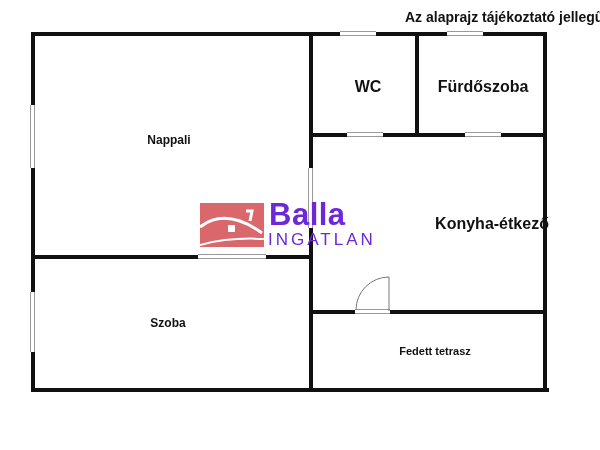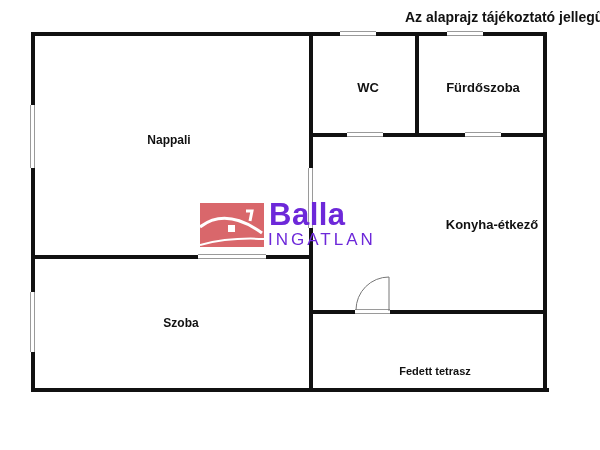--- a/index.html
+++ b/index.html
@@ -3,21 +3,21 @@
 <meta charset="utf-8">
 <style>
   html, body { margin:0; padding:0; background:#ffffff; }
   body { width:600px; height:450px; position:relative; overflow:hidden; font-family:"Liberation Sans", "DejaVu Sans", sans-serif; }
   .note { position:absolute; left:405px; top:9px; font-size:14px; font-weight:bold; color:#111; white-space:nowrap; }
   .wall { position:absolute; background:#111; }
   .win-h { position:absolute; height:3px; background:#fff; border-top:1px solid #9a9a9a; border-bottom:1px solid #9a9a9a; }
   .win-v { position:absolute; width:3px; background:#fff; border-left:1px solid #9a9a9a; border-right:1px solid #9a9a9a; }
   .room-label { position:absolute; font-weight:bold; color:#111; white-space:nowrap; transform:translate(-50%,-50%); }
   .lbl-big { font-size:12px; }
-  .lbl-mid { font-size:13px; }
+  .lbl-mid { font-size:16px; }
   .lbl-sm { font-size:11px; }
   .logo { position:absolute; left:200px; top:203px; width:210px; height:46px; }
   .logo-mark { position:absolute; left:0; top:0; width:64px; height:44px; background:#d9676b; overflow:hidden; }
   .logo-word { position:absolute; left:69px; top:-6px; font-size:31px; font-weight:bold; color:#6d28d9; letter-spacing:0.5px; }
   .logo-sub { position:absolute; left:68px; top:27px; font-size:17px; color:#6d28d9; letter-spacing:3px; }
 </style>
 </head>
 <body>
 
 <div class="note">Az alaprajz tájékoztató jellegű</div>
@@ -46,25 +46,25 @@
   <div class="win-v" style="left:308px;top:168px;height:60px;"></div>
 
   <div class="win-h" style="left:355px;top:309px;width:35px;"></div>
   <svg style="position:absolute;left:354px;top:276px;" width="40" height="38" viewBox="0 0 40 38">
     <path d="M35 1 L35 35" stroke="#777" stroke-width="1" fill="none"></path>
     <path d="M35 1 A33 33 0 0 0 2 34" stroke="#777" stroke-width="1" fill="none"></path>
   </svg>
 </div>
 
 <div class="room-label lbl-big" style="left:169px;top:140px;">Nappali</div>
-<div class="room-label lbl-big" style="left:181px;top:323px;">Szoba</div>
+<div class="room-label lbl-big" style="left:168px;top:323px;">Szoba</div>
 <div class="room-label lbl-mid" style="left:368px;top:87px;">WC</div>
 <div class="room-label lbl-mid" style="left:483px;top:87px;">Fürdőszoba</div>
 <div class="room-label lbl-mid" style="left:444px;top:224px;margin-left:48px;">Konyha-étkező</div>
-<div class="room-label lbl-sm" style="left:435px;top:351px;margin-top:20px;">Fedett tetrasz</div>
+<div class="room-label lbl-sm" style="left:435px;top:351px;">Fedett tetrasz</div>
 
 <div class="logo">
   <div class="logo-mark">
     <svg width="64" height="44" viewBox="0 0 64 44">
       <path d="M0 24 Q26 4 62 30" stroke="#fff" stroke-width="3" fill="none"></path>
       <path d="M46 8 L52 8 L50 18" stroke="#fff" stroke-width="3" fill="none"></path>
       <rect x="28" y="22" width="7" height="7" fill="#fff"></rect>
       <path d="M0 42 Q30 34 64 36" stroke="#fff" stroke-width="2" fill="none"></path>
     </svg>
   </div>

